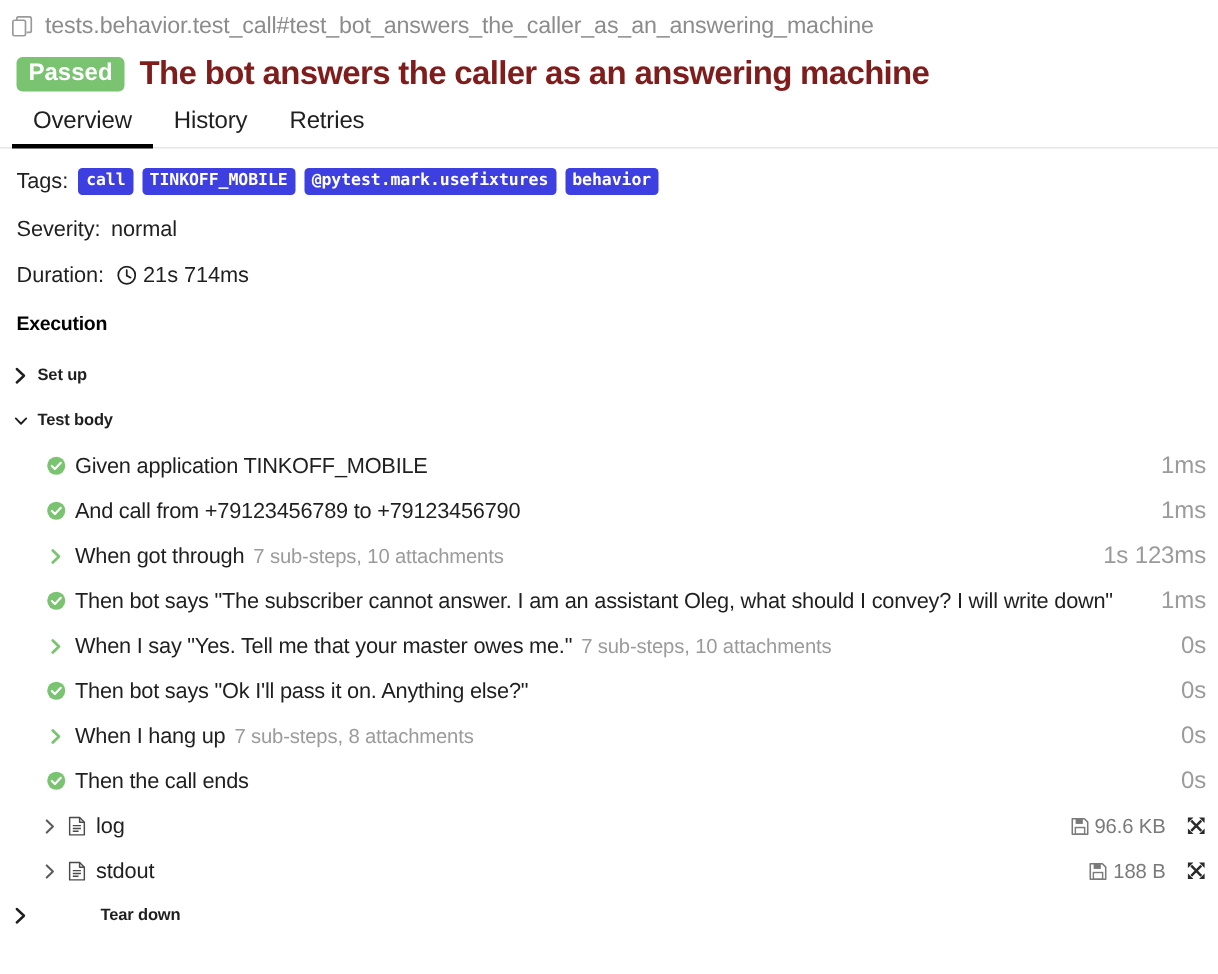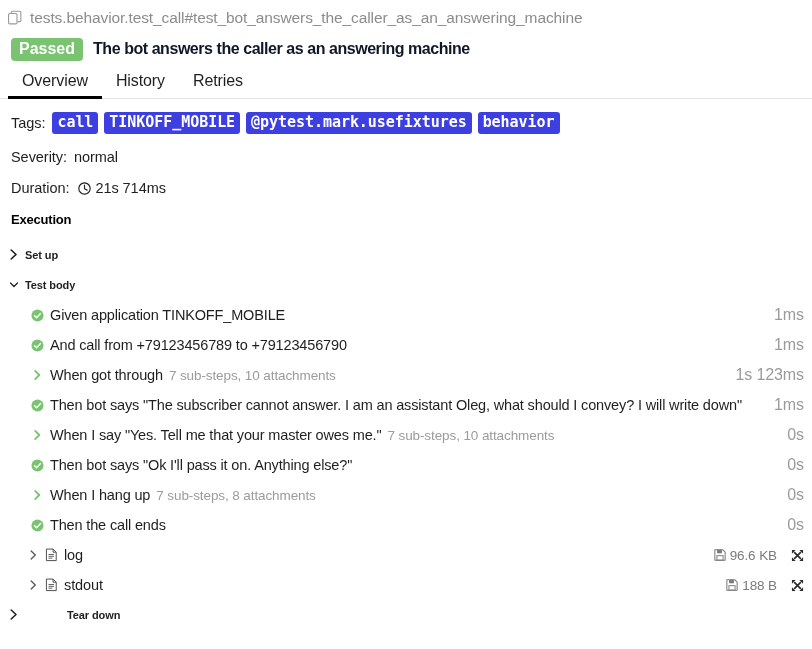--- a/index.html
+++ b/index.html
@@ -44,23 +44,23 @@
     background: #79c371;
     color: #ffffff;
     font-size: 16px;
     font-weight: bold;
     border-radius: 4px;
     padding: 3px 8px 4px 8px;
     line-height: 1;
     white-space: nowrap;
   }
   .title-text {
-    font-size: 16px;
+    font-size: 22px;
     font-weight: bold;
-    color: #0f172a;
+    color: #7f1d1d;
     letter-spacing: -0.45px;
     white-space: nowrap;
   }
 
   
   .tabs {
     display: flex;
     align-items: flex-end;
     gap: 0;
     padding: 10px 0 0 8px;
@@ -94,21 +94,21 @@
     color: #1f1f1f;
     margin-bottom: 15px;
     letter-spacing: -0.05px;
   }
   .meta-label { margin-right: 7px; white-space: nowrap; }
   .tag-chips { display: flex; align-items: center; gap: 6px; }
   .tag-chip {
     background: #3d3fe0;
     color: #ffffff;
     font-family: "DejaVu Sans Mono", monospace;
-    font-size: 15px;
+    font-size: 11px;
     font-weight: bold;
     border-radius: 3px;
     padding: 2px 5px 3px 5px;
     line-height: 1.15;
     white-space: nowrap;
     cursor: pointer;
   }
   .clock-icon { width: 13px; height: 13px; margin: 0 4px 0 2px; flex: 0 0 auto; }
 
   

